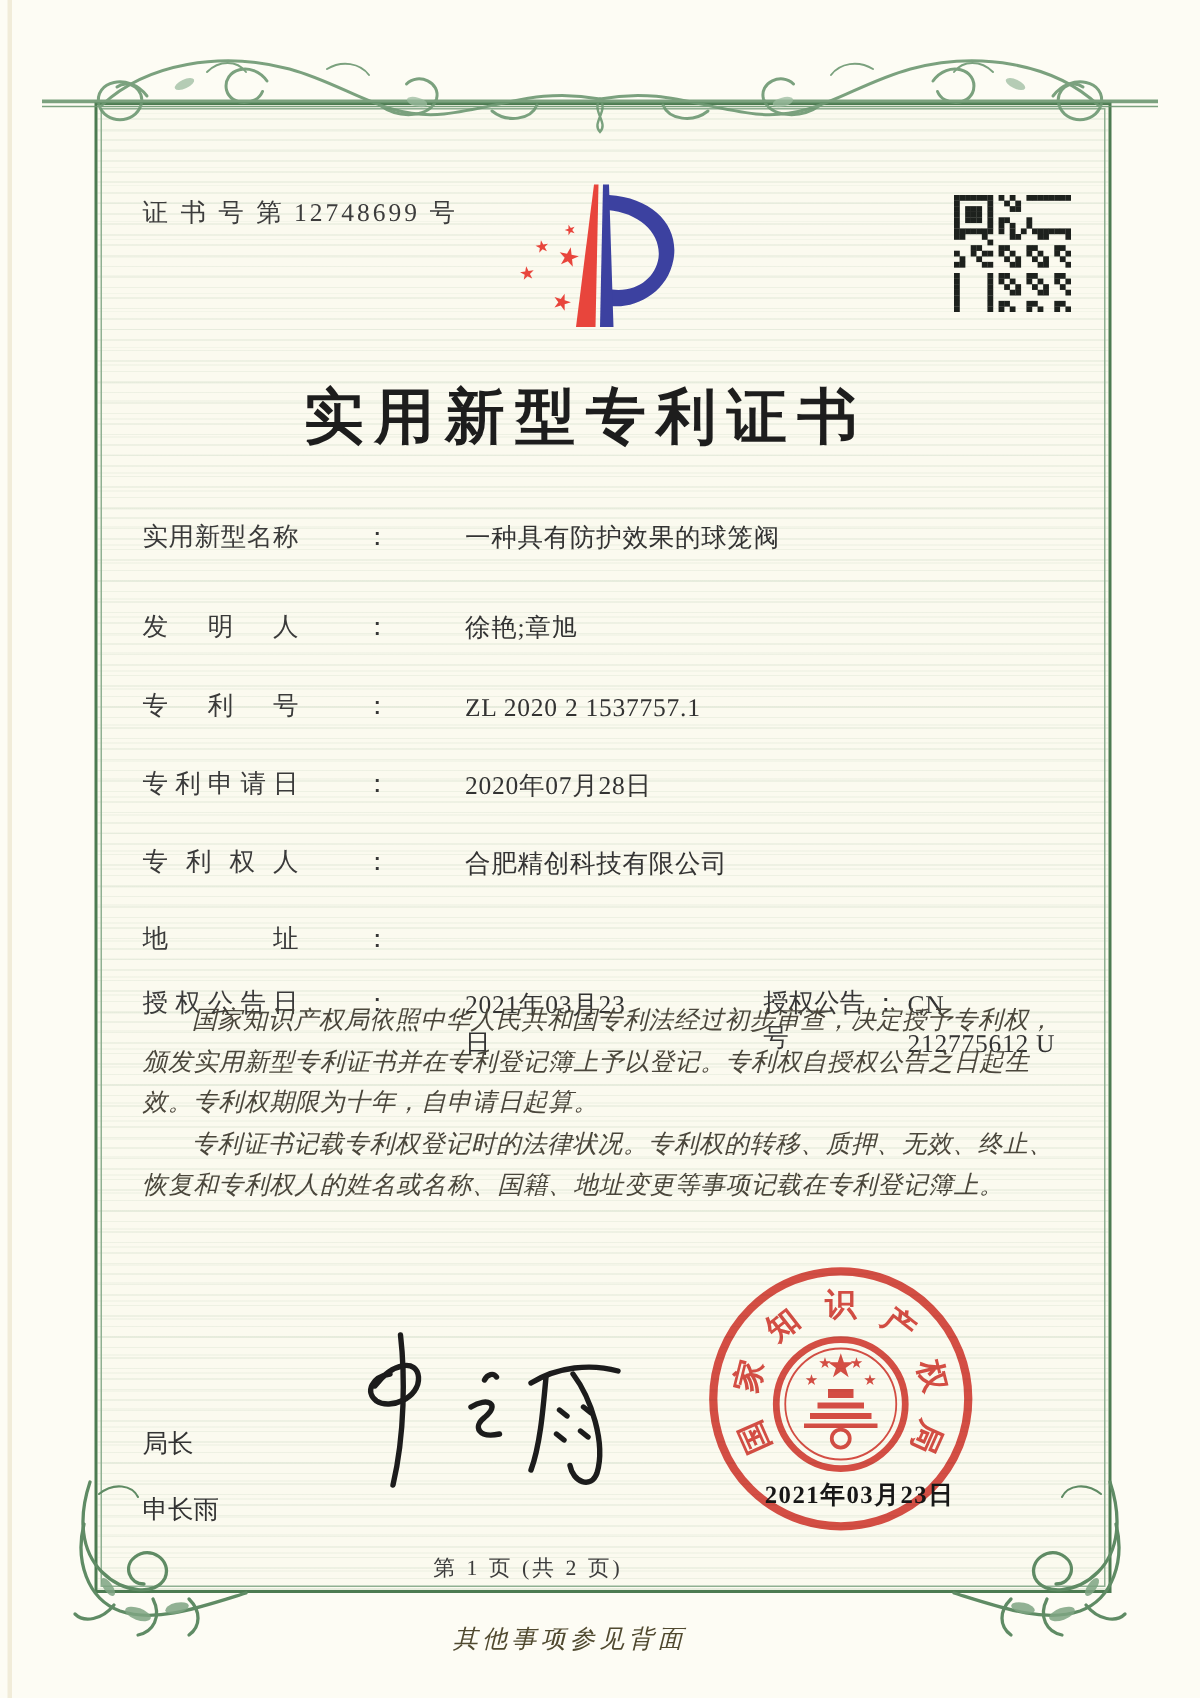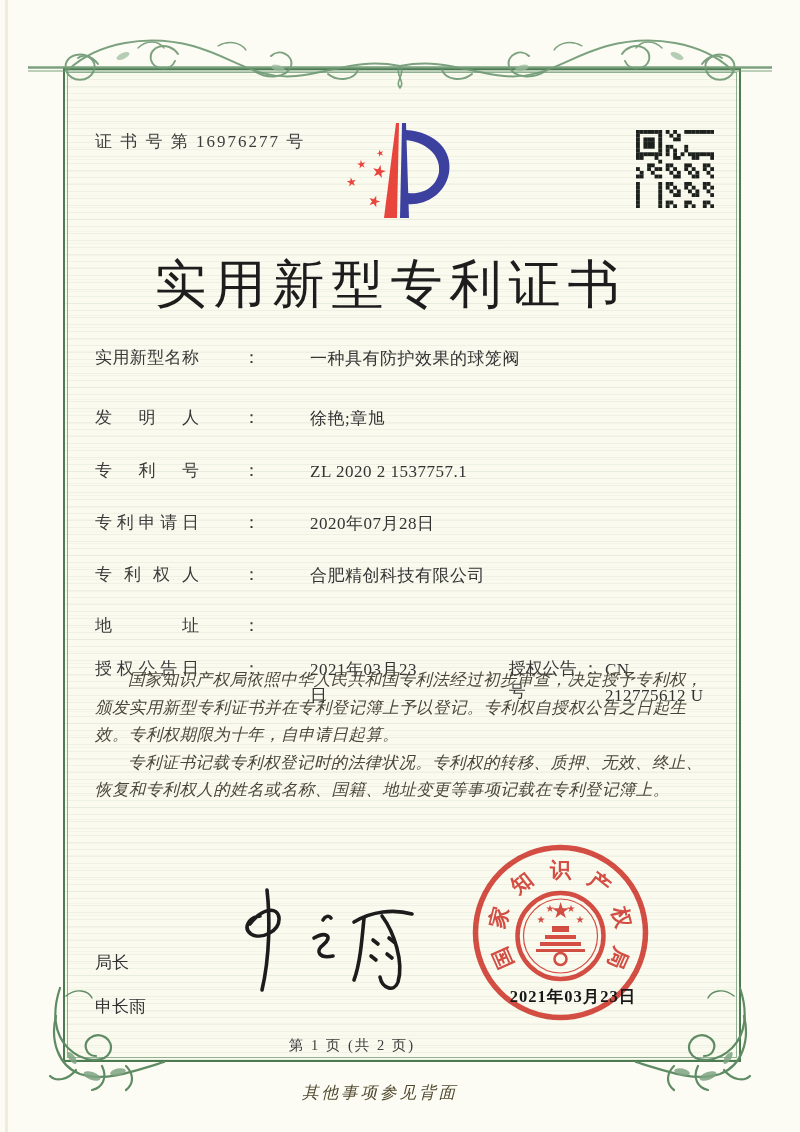--- a/index.html
+++ b/index.html
@@ -21,21 +21,21 @@
       #fbfaef;
   }
   .frame-inner {
     position:absolute; left:2px; top:2px; right:2px; bottom:2px;
     border:1px solid #8fb092;
   }
   .abs { position:absolute; }
   .cert-no { left:95px; top:130px; font-size:17px; color:#3c3c3c; letter-spacing:2px; }
   .title {
     left:0; top:250px; width:781px; text-align:center;
-    font-size:52px; font-weight:normal; letter-spacing:7px; color:#1d1d1d;
+    font-size:40px; font-weight:bold; letter-spacing:7px; color:#1d1d1d;
   }
   .fields { left:95px; top:340px; width:620px; font-size:17px; color:#363636; }
   .frow { display:flex; align-items:flex-start;gap:44px; }
   .frow .lab {
     display:inline-block; width:104px; text-align:justify; text-align-last:justify;
     flex:0 0 104px; color:#3a3a3a;
   }
   .frow .colon { flex:0 0 auto; margin-right:6px; }
   .frow .val { display:inline-block; max-width:500px; line-height:26px; letter-spacing:0.5px; color:#333; }
   .r1 { margin-top:6px; margin-bottom:34px; }
@@ -122,21 +122,21 @@
       <path d="M80,84 c8,8 8,18 0,24"></path>
       <path d="M20,14 c10,-8 22,-6 26,2" stroke-width="1.4"></path>
     </g>
     <g fill="#7fa583" opacity="0.85">
       <ellipse cx="46" cy="94" rx="9" ry="4" transform="rotate(20 46 94)"></ellipse>
       <ellipse cx="72" cy="90" rx="8" ry="3.5" transform="rotate(-12 72 90)"></ellipse>
       <ellipse cx="26" cy="76" rx="7" ry="3" transform="rotate(55 26 76)"></ellipse>
     </g>
   </svg>
 
-  <div class="abs cert-no">证 书 号 第 16976277 号</div>
+  <div class="abs cert-no">证 书 号 第 12748699 号</div>
 
   <svg class="abs logo-svg" width="120" height="115" viewBox="0 0 120 115">
     <path d="M66,16 C96,18 113,37 109,59 C105,81 84,92 67,90 L68,79 C85,81 97,71 99,58 C101,42 87,28 65,26 Z" fill="#3c41a0"></path>
     <polygon points="62,9 66,9 69,104 60,104" fill="#3c41a0"></polygon>
     <polygon points="56,9 59,9 57,104 44,104" fill="#e8453c"></polygon>
     <g fill="#e8453c" font-family="'DejaVu Sans', sans-serif" text-anchor="middle">
       <text x="41" y="42" font-size="9" transform="rotate(-18 41 42)">★</text>
       <text x="22" y="54" font-size="11" transform="rotate(-10 22 54)">★</text>
       <text x="38" y="63" font-size="17" transform="rotate(12 38 63)">★</text>
       <text x="12" y="72" font-size="12" transform="rotate(-8 12 72)">★</text>

